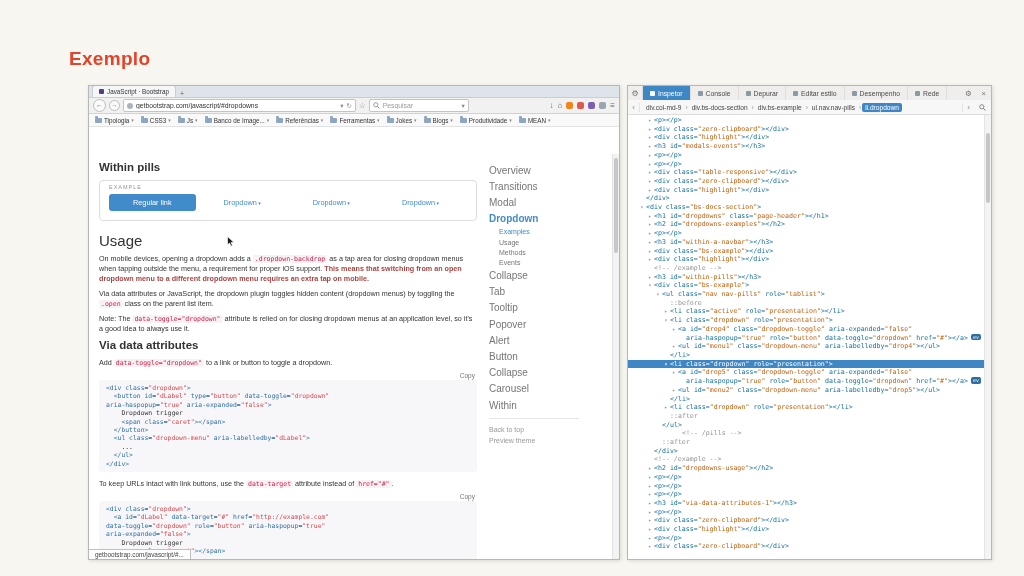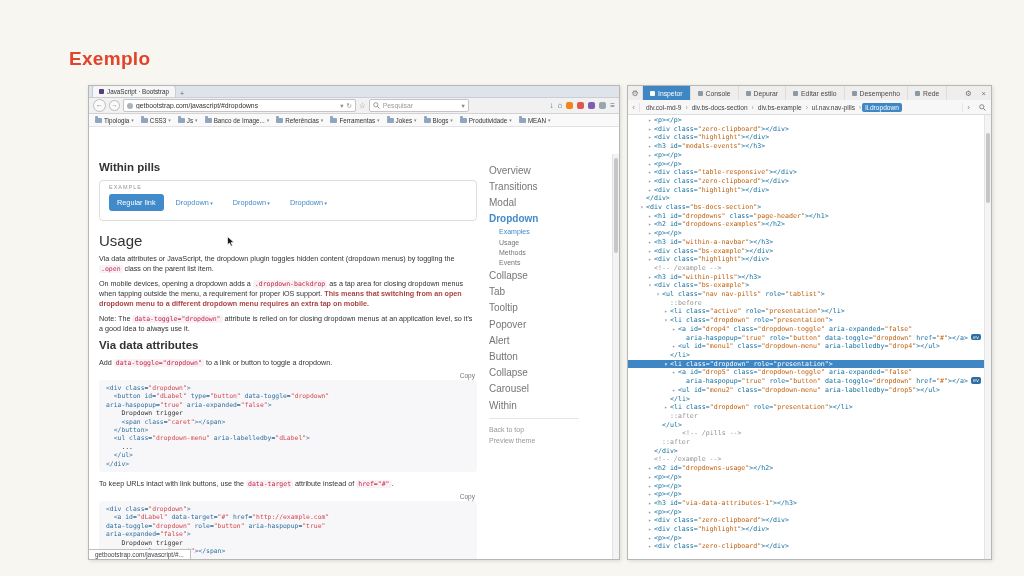--- a/index.html
+++ b/index.html
@@ -39,21 +39,21 @@
   .bm-c{font-size:5px;color:#888;}
 
   
   .page{position:absolute;top:40px;left:0;right:0;bottom:0;background:#fff;margin-top:28px;}
   .main{position:absolute;left:10px;top:2px;width:378px;height:100%;overflow:hidden;}
   .h3{font-size:11.5px;font-weight:700;color:#333;margin:5px 0 7px;}
   .h2{font-size:15px;font-weight:500;color:#333;margin:11px 0 5px;}
   .example{border:1px solid #ddd;border-radius:4px;padding:13px 9px 9px;position:relative;margin-bottom:2px;}
   .example-label{position:absolute;top:3px;left:9px;font-size:5.5px;letter-spacing:1px;color:#959595;}
   .pills{display:flex;align-items:center;gap:4px;}
-  .pill{font-size:7.3px;color:#428bca;padding:4px 8px;border-radius:3px;white-space:nowrap;}
+  .pill{font-size:7.3px;color:#428bca;padding:4px 24px;border-radius:3px;white-space:nowrap;}
   .pill.active{background:#428bca;color:#fff;}
   .pill-caret{font-size:5px;}
   .para{font-size:7.2px;line-height:10px;color:#333;margin:0 0 5px;}
   .icode{font-family:"DejaVu Sans Mono",monospace;font-size:6.5px;color:#c7254e;background:#f9f2f4;padding:0 2px;border-radius:2px;}
   .danger{color:#a94442;font-weight:700;}
   .codewrap{position:relative;margin:12px 0 7px;}
   .copy{position:absolute;top:-8px;right:2px;font-size:6.5px;color:#767676;}
   .code{background:#f7f7f9;border-radius:3px;padding:4px 7px;font-family:"DejaVu Sans Mono",monospace;font-size:6.4px;line-height:8.4px;overflow:hidden;}
   .cline{white-space:pre;}
   .cstr{color:#d44950;}
@@ -213,22 +213,22 @@
               <span class="pill">Dropdown<span class="pill-caret"> ▾</span></span>
             </div>
           <span class="cursor-icon">
             <svg width="8" height="11" viewBox="0 0 8 11">
                 <path d="M0.5 0.5 L0.5 8.8 L2.6 7 L3.9 10.2 L5.4 9.5 L4.1 6.5 L6.8 6.3 Z" fill="#1a1a1a" stroke="#fff" stroke-width="0.7"></path>
               </svg>
           </span>
         </div>
 
         <div class="h2">Usage</div>
+        <p class="para">On mobile devices, opening a dropdown adds a <code class="icode">.dropdown-backdrop</code> as a tap area for closing dropdown menus when tapping outside the menu, a requirement for proper iOS support. <strong class="danger">This means that switching from an open dropdown menu to a different dropdown menu requires an extra tap on mobile.</strong></p>
         <p class="para">Via data attributes or JavaScript, the dropdown plugin toggles hidden content (dropdown menus) by toggling the <code class="icode">.open</code> class on the parent list item.</p>
-        <p class="para">On mobile devices, opening a dropdown adds a <code class="icode">.dropdown-backdrop</code> as a tap area for closing dropdown menus when tapping outside the menu, a requirement for proper iOS support. <strong class="danger">This means that switching from an open dropdown menu to a different dropdown menu requires an extra tap on mobile.</strong></p>
         <p class="para">Note: The <code class="icode">data-toggle="dropdown"</code> attribute is relied on for closing dropdown menus at an application level, so it's a good idea to always use it.</p>
 
         <div class="h3">Via data attributes</div>
         <p class="para">Add <code class="icode">data-toggle="dropdown"</code> to a link or button to toggle a dropdown.</p>
 
         <div class="codewrap">
           <span class="copy">Copy</span>
           <div class="code">
               <div class="cline"><span class="ctag">&lt;div class=</span><span class="cstr">"dropdown"</span><span class="ctag">&gt;</span></div>
               <div class="cline"><span class="ctag">  &lt;button id=</span><span class="cstr">"dLabel"</span><span class="ctag"> type=</span><span class="cstr">"button"</span><span class="ctag"> data-toggle=</span><span class="cstr">"dropdown"</span></div>

